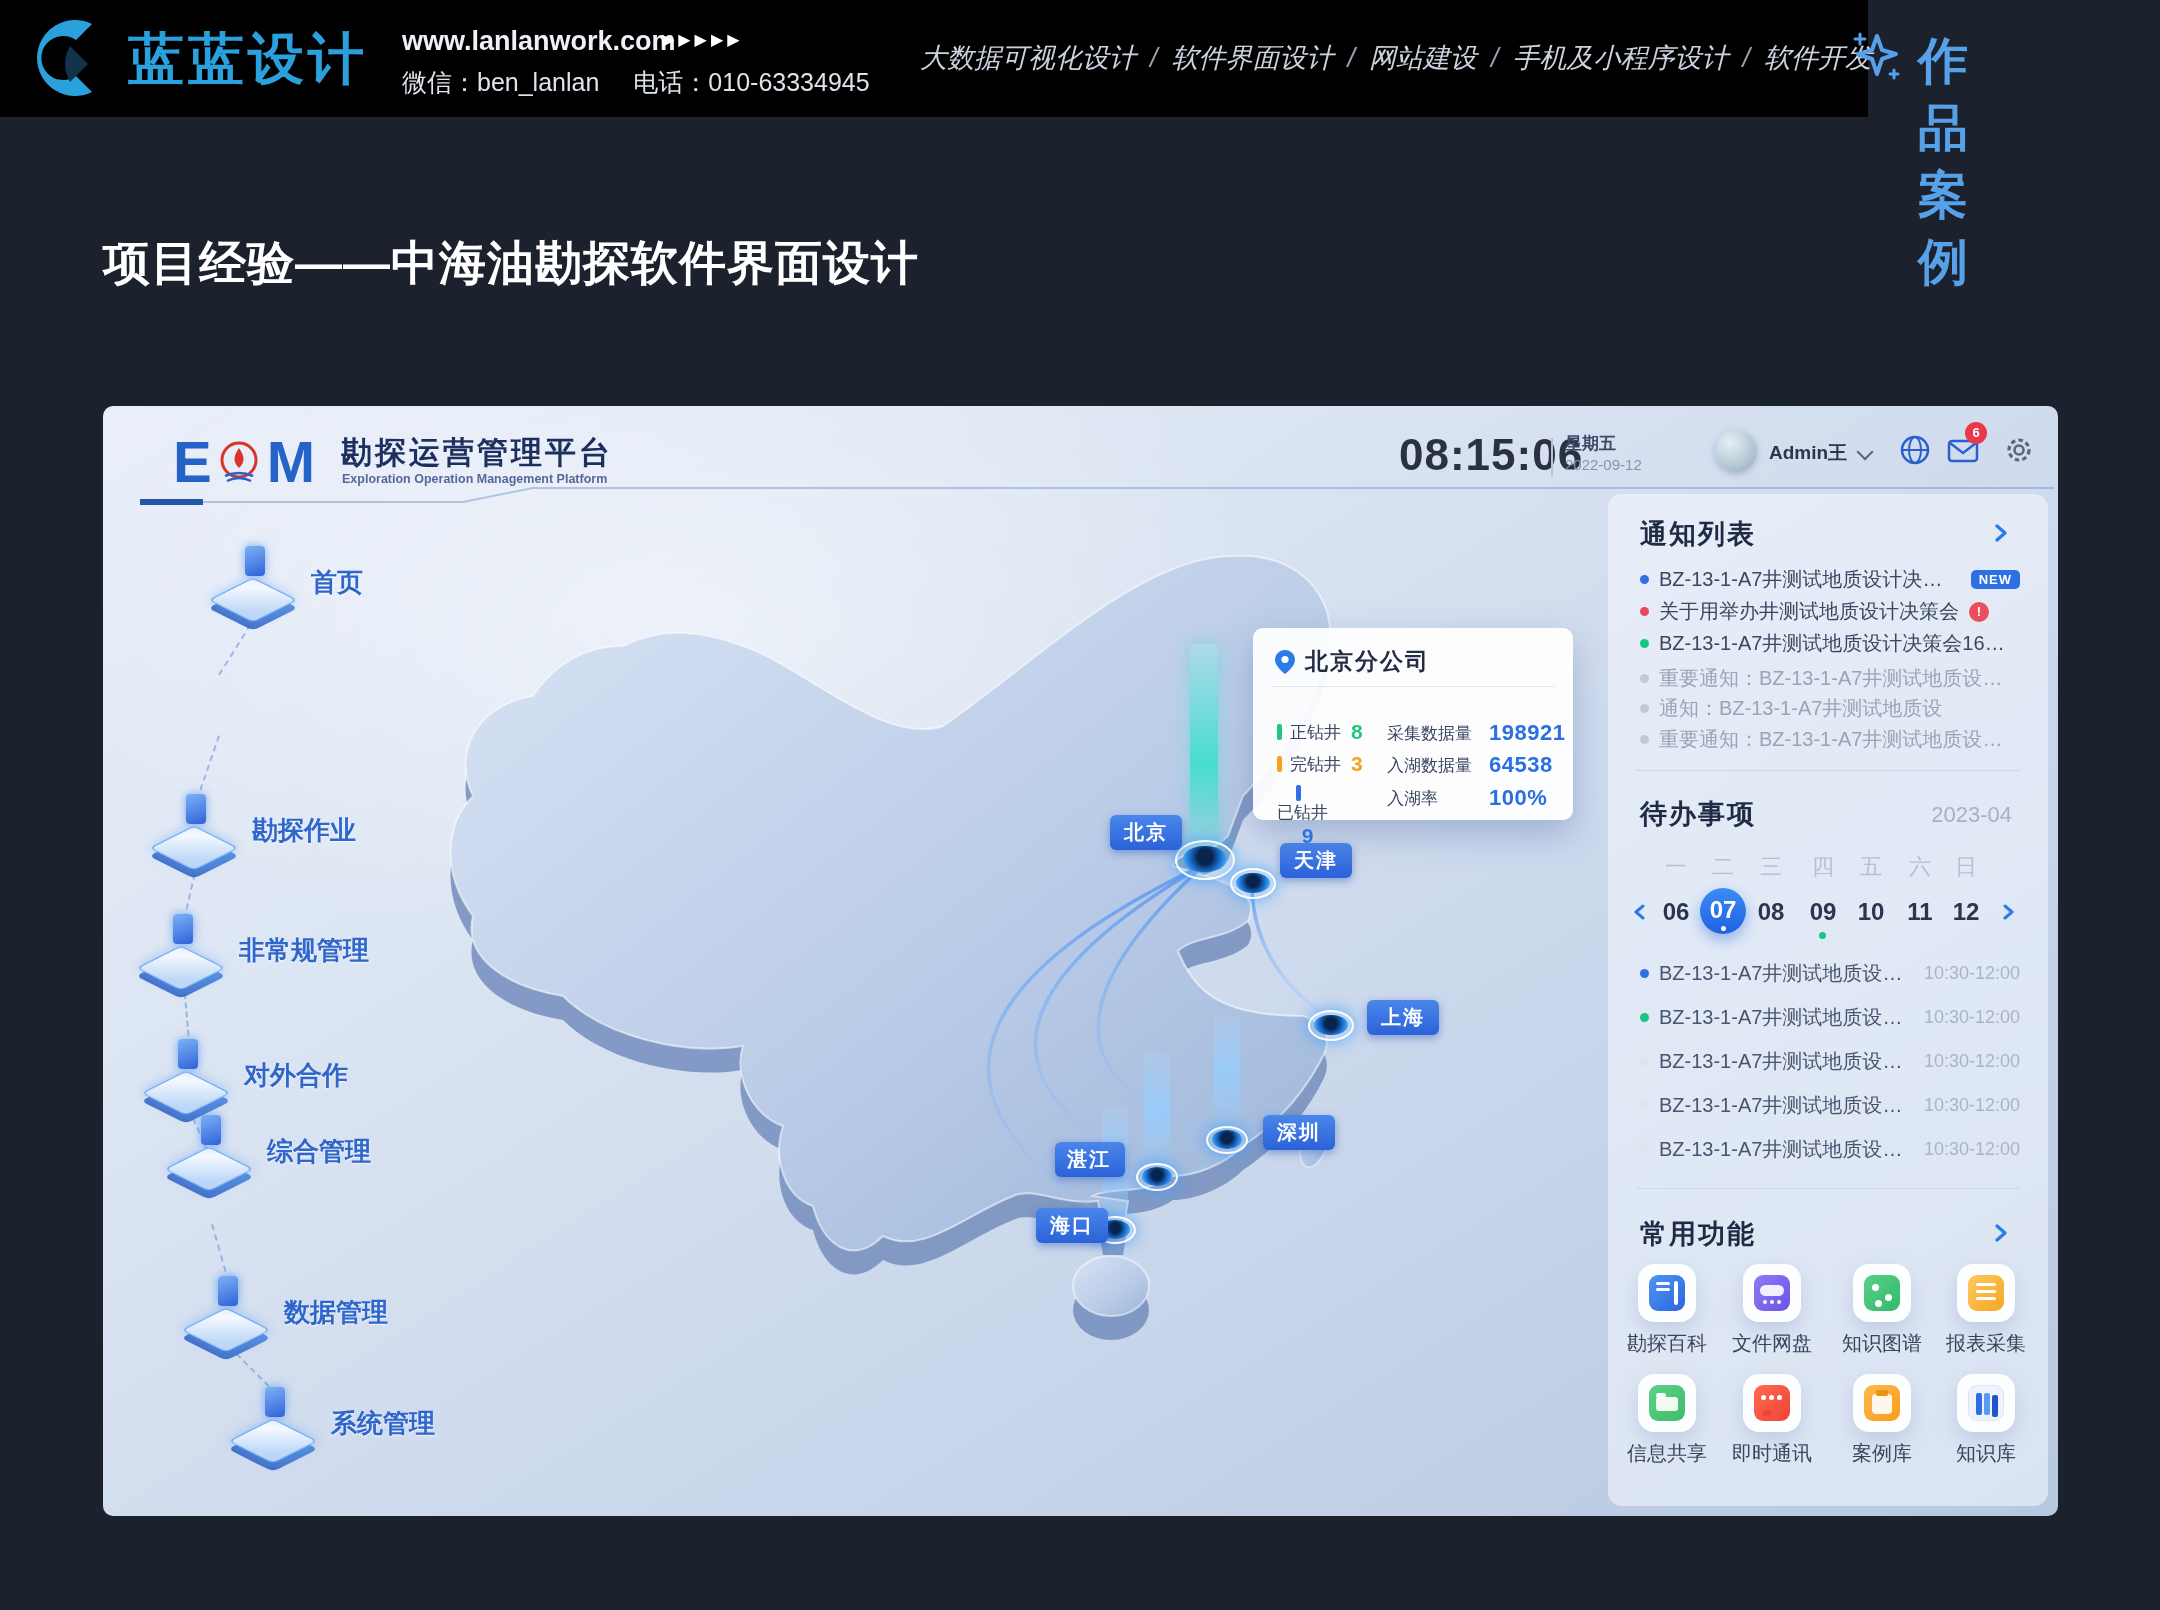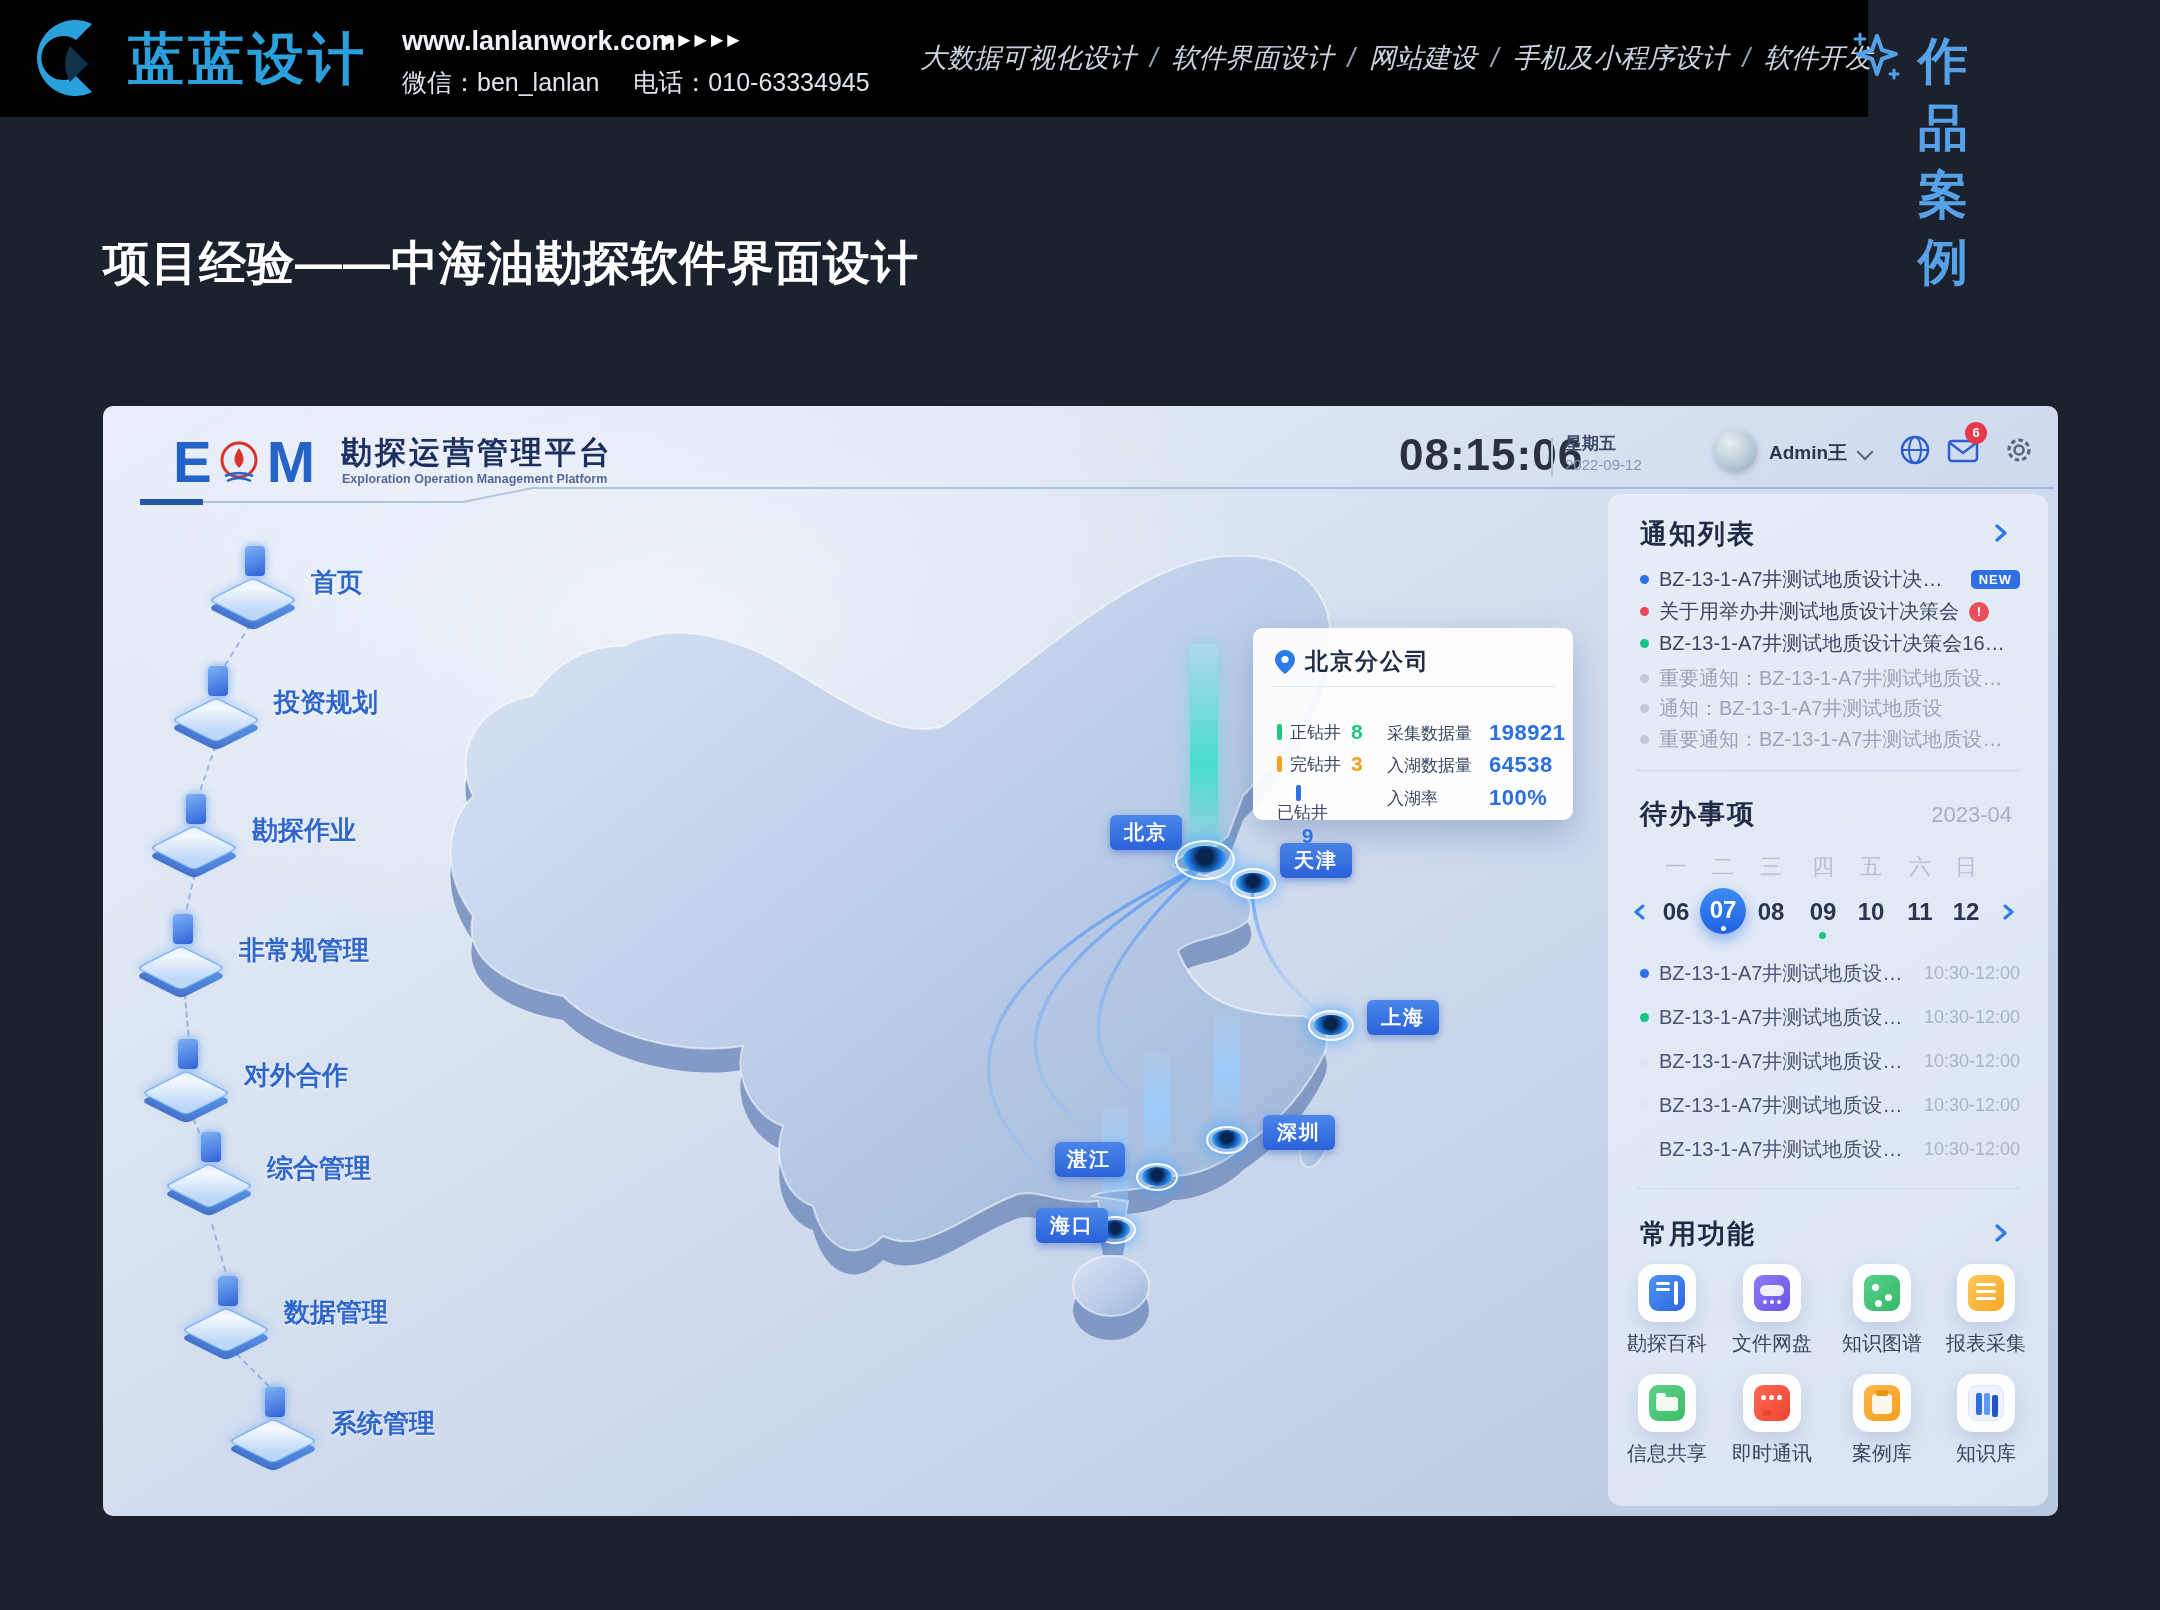--- a/index.html
+++ b/index.html
@@ -274,28 +274,20 @@
     <div class="conn" style="left:127px;top:940px;width:66px;transform:rotate(45deg);"></div>
 
     <div class="s-item" style="left:106px;top:134px;">
       <div class="plat">
           <i class="pb"></i>
           <i class="pt"></i>
           <i class="pc"></i>
         </div>
       <span class="s-label">首页</span>
     </div>
-    <div class="s-item" style="left:69px;top:254px;">
-      <div class="plat">
-          <i class="pb"></i>
-          <i class="pt"></i>
-          <i class="pc"></i>
-        </div>
-      <span class="s-label">投资规划</span>
-    </div>
     <div class="s-item" style="left:47px;top:382px;">
       <div class="plat">
           <i class="pb"></i>
           <i class="pt"></i>
           <i class="pc"></i>
         </div>
       <span class="s-label">勘探作业</span>
     </div>
     <div class="s-item" style="left:34px;top:502px;">
       <div class="plat">
@@ -306,21 +298,21 @@
       <span class="s-label">非常规管理</span>
     </div>
     <div class="s-item" style="left:39px;top:627px;">
       <div class="plat">
           <i class="pb"></i>
           <i class="pt"></i>
           <i class="pc"></i>
         </div>
       <span class="s-label">对外合作</span>
     </div>
-    <div class="s-item" style="left:62px;top:720px;justify-content:center;">
+    <div class="s-item" style="left:62px;top:703px;justify-content:center;">
       <div class="plat">
           <i class="pb"></i>
           <i class="pt"></i>
           <i class="pc"></i>
         </div>
       <span class="s-label">综合管理</span>
     </div>
     <div class="s-item" style="left:79px;top:864px;">
       <div class="plat">
           <i class="pb"></i>

